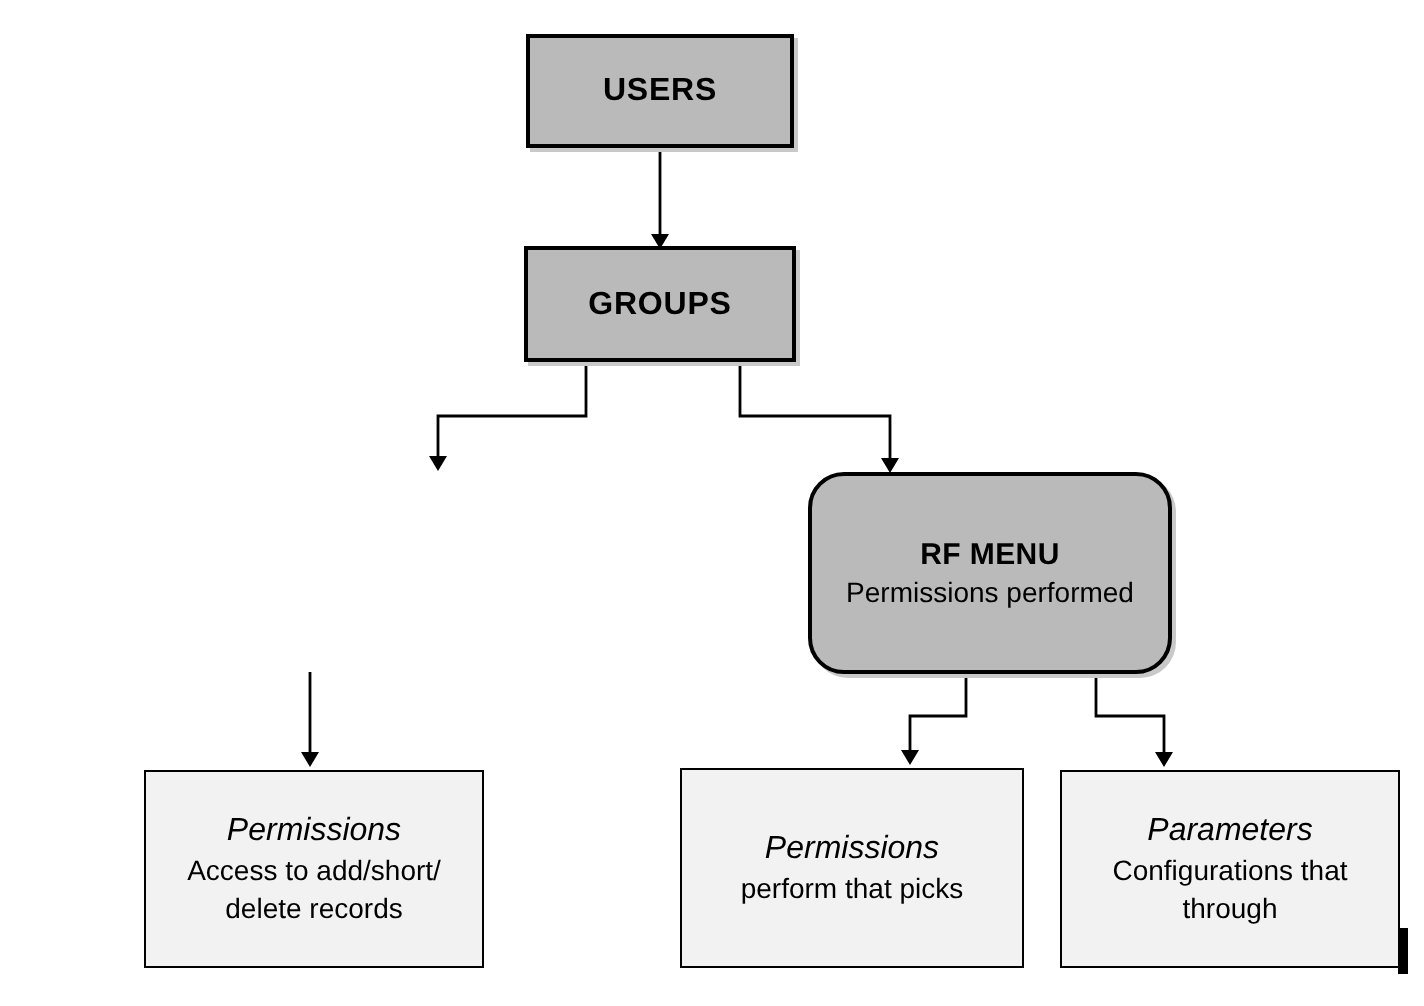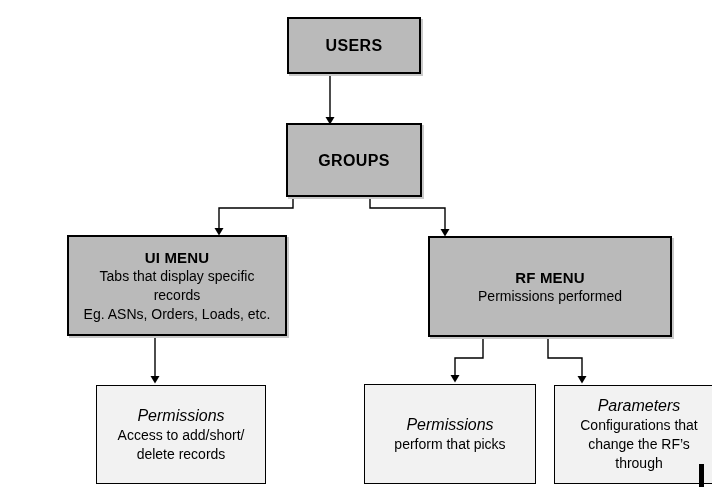--- a/index.html
+++ b/index.html
@@ -24,40 +24,39 @@
     height: 503px;
   }
   .node {
     position: absolute;
     box-sizing: border-box;
     display: flex;
     flex-direction: column;
     justify-content: center;
     align-items: center;
     text-align: center;
-    margin-left: 24px;
   }
   .node.dark {
     background: var(--fill-dark, #bababa);
     border: 2px solid var(--border, #000000);
     box-shadow: 2px 2px 0 #c9c9c9;
   }
   .node.light {
     background: var(--fill-light, #f2f2f2);
     border: 1.5px solid var(--border, #000000);
   }
   .line { line-height: 19px; white-space: nowrap; }
   .title-lg { font-size: 16px; font-weight: bold; letter-spacing: 0.4px; line-height: 19px; }
   .title-md { font-size: 15px; font-weight: bold; letter-spacing: 0.2px; line-height: 19px; }
   .title-it { font-size: 16px; font-style: italic; line-height: 20px; }
   .body-txt { font-size: 14px; }
   #node-users          { left: 263px; top: 17px;  width: 134px; height: 57px; }
-  #node-groups         { left: 262px; top: 123px; width: 136px; height: 74px; }
+  #node-groups         { left: 262px; top: 123px; width: 136px; height: 58px; }
   #node-ui-menu        { left: 43px;  top: 235px; width: 220px; height: 101px; }
-  #node-rf-menu        { left: 404px; top: 236px; width: 244px; height: 101px; }
+  #node-rf-menu        { left: 404px; top: 236px; width: 182px; height: 101px; border-radius: 18px; }
   #node-ui-permissions { left: 72px;  top: 385px; width: 170px; height: 99px; }
   #node-rf-permissions { left: 340px; top: 384px; width: 172px; height: 100px; }
   #node-rf-parameters  { left: 530px; top: 385px; width: 170px; height: 99px; }
   #stray-mark {
     position: absolute;
     left: 699px;
     top: 464px;
     width: 5px;
     height: 23px;
     background: var(--border, #000000);
@@ -88,45 +87,38 @@
   </svg>
 
   <div class="node dark" id="node-users">
     <div class="title-lg">USERS</div>
   </div>
 
   <div class="node dark" id="node-groups">
     <div class="title-lg">GROUPS</div>
   </div>
 
-  <div class="node dark" id="node-ui-menu">
-    <div class="title-md">UI MENU</div>
-    <div class="line body-txt">Tabs that display specific</div>
-    <div class="line body-txt">records</div>
-    <div class="line body-txt">Eg. ASNs, Orders, Loads, etc.</div>
-  </div>
 
   <div class="node dark" id="node-rf-menu">
     <div class="title-md">RF MENU</div>
     <div class="line body-txt">Permissions performed</div>
   </div>
 
   <div class="node light" id="node-ui-permissions">
     <div class="title-it">Permissions</div>
     <div class="line body-txt">Access to add/short/</div>
     <div class="line body-txt">delete records</div>
   </div>
 
   <div class="node light" id="node-rf-permissions">
     <div class="title-it">Permissions</div>
     <div class="line body-txt">perform that picks</div>
   </div>
 
   <div class="node light" id="node-rf-parameters">
     <div class="title-it">Parameters</div>
     <div class="line body-txt">Configurations that</div>
-    <div class="line body-txt">change the RF’s</div>
     <div class="line body-txt">through</div>
   </div>
 
   <div id="stray-mark"></div>
 
 </div>
 
 </body></html>

